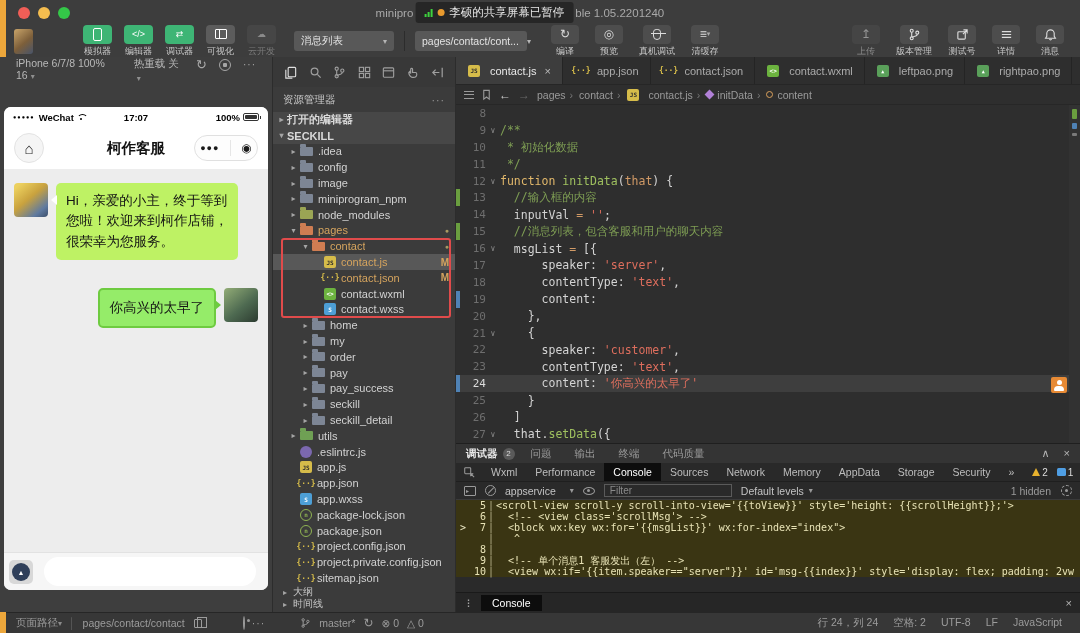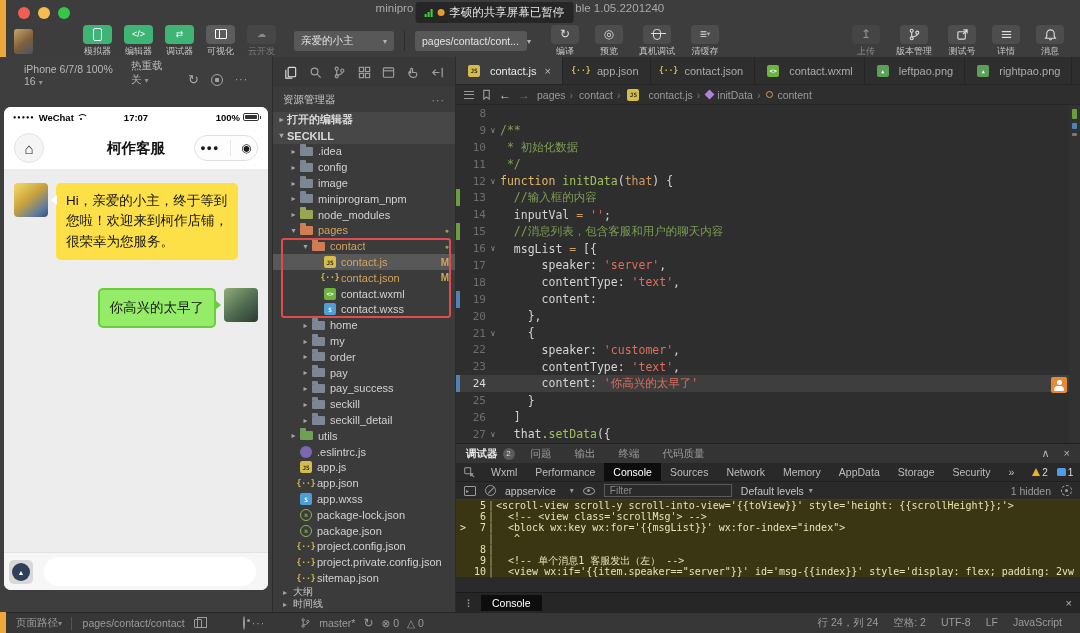--- a/index.html
+++ b/index.html
@@ -4,21 +4,21 @@
 <style>
 *{margin:0;padding:0;box-sizing:border-box;}
 html,body{width:1080px;height:633px;overflow:hidden;}
 body{font-family:"Liberation Sans",sans-serif;background:#2e2e2e;position:relative;color:#ccc;}
 .left-strip{position:absolute;left:0;top:0;width:6px;height:633px;background:#eda73b;}
 
 .titlebar{position:absolute;left:6px;top:0;right:0;height:25px;background:#3d3d3d;display:flex;align-items:center;}
 .lights{display:flex;gap:8px;margin-left:12px;}
 .light{width:12px;height:12px;border-radius:50%;}
 .l-red{background:#f15e57;}.l-yel{background:#f5bd4f;}.l-grn{background:#34c748;}
-.title-group{position:absolute;left:50%;transform:translateX(-58%);display:flex;font-size:11.5px;color:#a9a9a9;}
+.title-group{position:absolute;left:50%;transform:translateX(-58%);display:flex;align-items:center;font-size:11.5px;color:#a9a9a9;}
 .notif-chip{display:flex;align-items:center;gap:5px;background:#262626;border-radius:3px;padding:3px 9px;margin:0 2px;color:#e8e8e8;}
 .sig{display:flex;align-items:flex-end;gap:1px;}
 .sig i{display:block;width:2px;background:#3ed13e;}
 .dot-or{width:7px;height:7px;border-radius:50%;background:#e89a2e;}
 
 .toolbar{position:absolute;left:6px;top:25px;right:0;height:32px;background:#3d3d3d;border-bottom:1px solid:#292929;display:flex;align-items:center;padding:0 8px;}
 .tb-avatar{width:19px;height:25px;border-radius:3px;background:linear-gradient(140deg,#caa56a,#7d5f3a 55%,#47546b);margin-right:44px;flex:none;}
 .tbtn{display:flex;flex-direction:column;align-items:center;width:41px;flex:none;}
 .tbtn .bico{width:29px;height:19px;border-radius:4px;background:#3eb575;color:#fff;display:flex;align-items:center;justify-content:center;font-size:9px;}
 .tbtn.gray .bico{background:#5c5c5c;}
@@ -36,21 +36,21 @@
 .abtn .aico{width:28px;height:19px;border-radius:4px;background:#4d4d4d;color:#ddd;display:flex;align-items:center;justify-content:center;font-size:12px;}
 .abtn .blabel{font-size:9px;color:#c7c7c7;margin-top:1px;white-space:nowrap;}
 .bug-ico{width:8px;height:11px;border:1.3px solid #ddd;border-radius:4px 4px 5px 5px;position:relative;}
 .bug-ico::before{content:"";position:absolute;left:-3.5px;top:3px;width:15px;height:1.2px;background:#ddd;}
 .right-btns{margin-left:auto;display:flex;}
 svg.ic{display:block;}
 
 .main{position:absolute;left:0;top:57px;right:0;bottom:21px;display:flex;}
 
 .sim{width:272px;background:#3e3e3e;position:relative;flex:none;}
-.sim-head{height:30px;display:flex;align-items:flex-end;gap:13px;padding:0 24px;font-size:10.5px;color:#b8b8b8;}
+.sim-head{height:30px;display:flex;align-items:flex-start;gap:13px;padding:0 16px;font-size:10.5px;color:#b8b8b8;}
 .sim-head .car{font-size:8px;color:#8f8f8f;margin-left:3px;}
 .sim-icons{margin-left:auto;display:flex;align-items:center;gap:12px;color:#a8a8a8;font-size:13px;}
 .stop-ico{width:12px;height:12px;border:1.3px solid #a5a5a5;border-radius:50%;position:relative;}
 .stop-ico::after{content:"";position:absolute;inset:3px;background:#a5a5a5;border-radius:1px;}
 .phone{position:absolute;left:4px;top:50px;width:264px;height:483px;background:#fff;border-radius:7px;overflow:hidden;display:flex;flex-direction:column;}
 .p-status{height:20px;display:flex;align-items:center;padding:0 9px;font-size:9.5px;font-weight:700;color:#000;position:relative;background:#fff;}
 .p-dots{font-size:5.5px;letter-spacing:1px;margin-right:4px;}
 .wifi{width:9px;height:7px;position:relative;margin-left:3px;}
 .wifi::before{content:"";position:absolute;left:0;top:0;width:9px;height:9px;border:1.4px solid #000;border-color:#000 transparent transparent transparent;border-radius:50%;}
 .wifi::after{content:"";position:absolute;left:3.5px;top:4px;width:2px;height:2px;background:#000;border-radius:50%;}
@@ -66,21 +66,21 @@
 .capsule .cdots{font-size:9px;letter-spacing:1px;}
 .capsule .csep{width:1px;height:16px;background:#e6e6e6;}
 .capsule .ctarget{font-size:12px;}
 .p-chat{flex:1;background:#ededed;padding:14px 10px;display:flex;flex-direction:column;gap:28px;}
 .msg-row{display:flex;align-items:flex-start;gap:8px;}
 .msg-row.right{justify-content:flex-end;}
 .avatar{width:34px;height:34px;border-radius:4px;flex:none;}
 .av-server{background:linear-gradient(140deg,#ecd05e 10%,#c9a23e 45%,#5f7aa0 80%,#3c4f6b);}
 .av-customer{background:linear-gradient(140deg,#93ad77,#4e6a51 55%,#2c3b30);}
 .bubble{max-width:182px;padding:8px 10px;border-radius:5px;font-size:13.5px;line-height:1.5;color:#141414;position:relative;}
-.bubble.left{background:#fde047;}
+.bubble.left{background:#bef264;}
 .bubble.left::before{content:"";position:absolute;left:-5px;top:12px;border:5px solid transparent;border-right:6px solid #fff;border-left:0;}
 .bubble.right{background:#95ec69;border:2px solid #6ecb40;}
 .bubble.right::before{content:"";position:absolute;right:-7px;top:10px;border:5px solid transparent;border-left:6px solid #6ecb40;border-right:0;}
 .p-input{height:38px;background:#f6f6f6;border-top:1px solid #e2e2e2;position:relative;}
 .pill{position:absolute;left:40px;right:12px;top:4px;height:29px;background:#fff;border-radius:15px;}
 .input-ico{position:absolute;left:5px;top:7px;width:24px;height:24px;border-radius:5px;background:#d8d8d8;display:flex;align-items:center;justify-content:center;}
 .input-ico .cir{width:18px;height:18px;border-radius:50%;background:#2f3f5a;color:#fff;font-size:7px;display:flex;align-items:center;justify-content:center;}
 
 .explorer{width:184px;background:#3b3b3b;border-left:1px solid #2c2c2c;border-right:1px solid #2c2c2c;position:relative;display:flex;flex-direction:column;flex:none;}
 .x-strip{height:30px;display:flex;align-items:center;justify-content:space-between;padding:0 10px;background:#383838;}
@@ -231,21 +231,21 @@
     <span class="bico">
         <span class="lay-ico"></span>
       </span>
     <span class="blabel">可视化</span>
   </div>
   <div class="tbtn dis">
     <span class="bico cloud">☁</span>
     <span class="blabel">云开发</span>
   </div>
   <div class="tsel" style="margin-left:12px;width:100px">
-    <span style="flex:1">亲爱的小主</span>
+    <span style="flex:1">消息列表</span>
       <span class="car">▾</span>
   </div>
   <div class="vsep"></div>
   <div class="tsel" style="width:112px">
     <span style="flex:1">pages/contact/cont...</span>
       <span class="car">▾</span>
   </div>
   <div class="abtn" style="margin-left:16px">
     <span class="aico">↻</span>
     <span class="blabel">编译</span>

